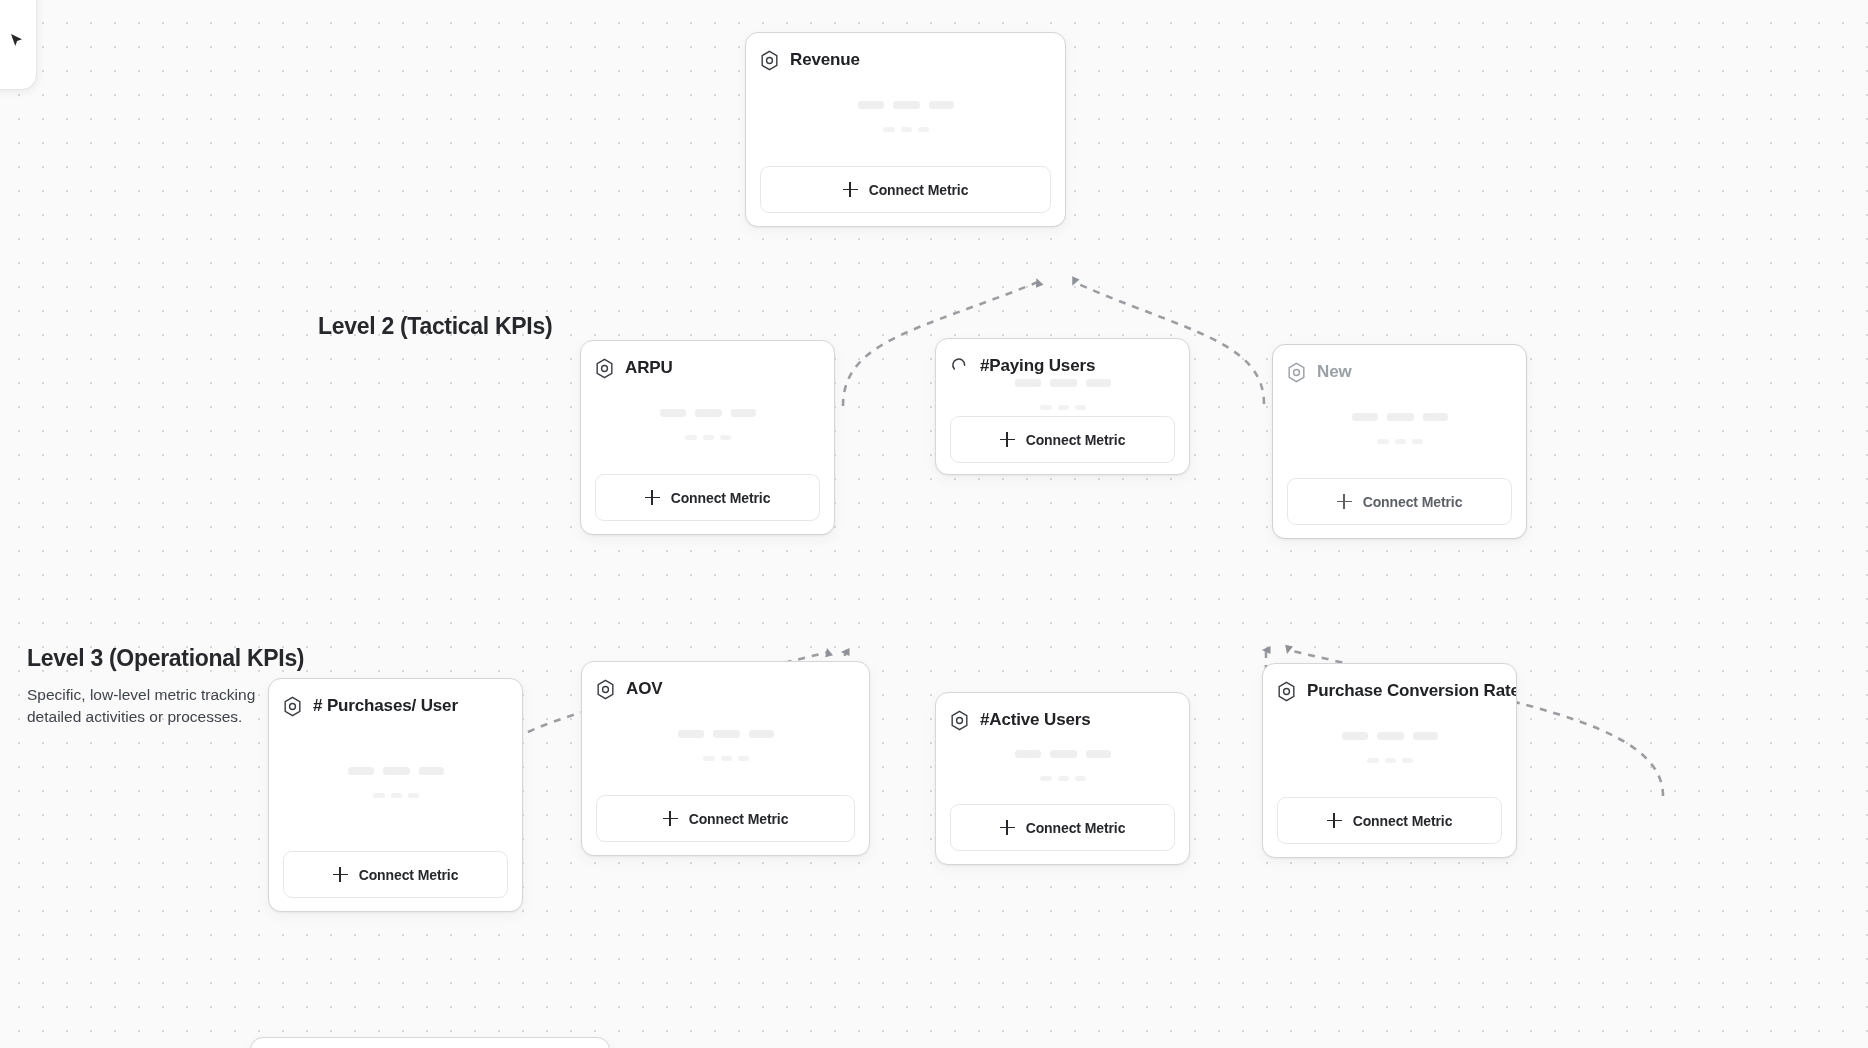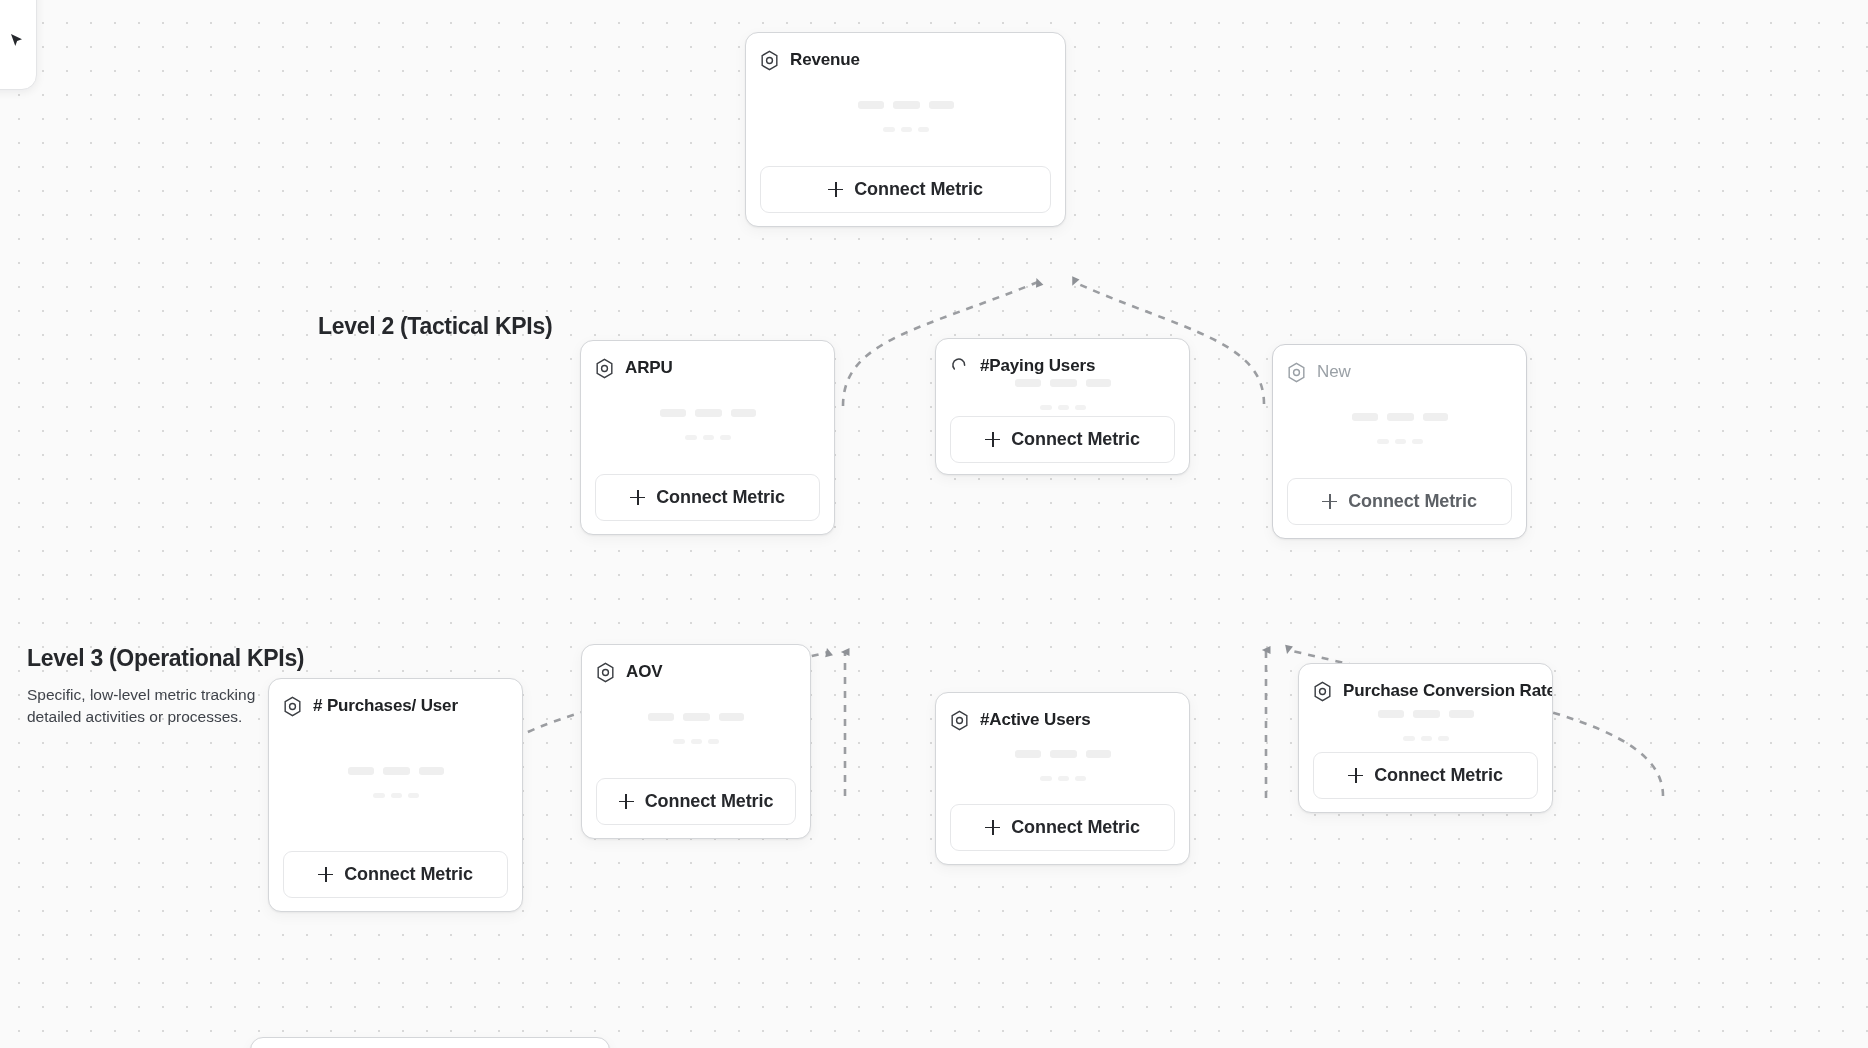--- a/index.html
+++ b/index.html
@@ -45,21 +45,21 @@
     padding: 14px 14px 13px 14px;
     overflow: hidden;
   }
   .card.ghost { border-color: #cfd1d5; }
   .card-head { display: flex; align-items: center; gap: 11px; height: 26px; flex: 0 0 auto; }
   .card-icon { width: 19px; height: 21px; flex: 0 0 auto; display: block; }
   .card-title {
     font-size: 17px; font-weight: 600; color: #202225;
     letter-spacing: -0.15px; white-space: nowrap;
   }
-  .card.ghost .card-title { color: #9aa0a6; font-weight: 400; }
+  .card.ghost .card-title { color: #9aa0a6; font-weight: 700; }
 
   .card-body {
     flex: 1 1 auto;
     display: flex; flex-direction: column;
     align-items: center; justify-content: center;
     gap: 18px;
     padding-bottom: 6px;
   }
   .sk-row { display: flex; gap: 9px; align-items: center; }
   .sk { background: #efefef; border-radius: 3px; height: 8px; display: block; }
@@ -84,21 +84,21 @@
   }
   .connect-plus {
     width: 15px; height: 15px; position: relative; flex: 0 0 auto;
   }
   .connect-plus::before, .connect-plus::after {
     content: ""; position: absolute; background: #26282c;
   }
   .connect-plus::before { left: 0; top: 6.5px; width: 15px; height: 1.9px; }
   .connect-plus::after { top: 0; left: 6.5px; height: 15px; width: 1.9px; }
   .connect-label {
-    font-size: 18px; font-weight: 600; color: #26282c; letter-spacing: -0.1px;
+    font-size: 14px; font-weight: 600; color: #26282c; letter-spacing: -0.1px;
     white-space: nowrap;
   }
   .card.ghost .connect-plus::before, .card.ghost .connect-plus::after { background: #5d6166; }
   .card.ghost .connect-label { color: #5d6166; }
 
   
   #corner-panel {
     position: absolute;
     left: -66px; top: -52px;
     width: 103px; height: 142px;
@@ -277,21 +277,21 @@
         <span class="sk w2"></span>
         <span class="sk w3"></span>
       </div>
     </div>
     <div class="connect-btn">
       <span class="connect-plus"></span>
       <span class="connect-label">Connect Metric</span>
     </div>
   </div>
 
-  <div class="card" style="left:581px; top:644px; width:230px; height:195px;">
+  <div class="card" style="left:581px; top:661px; width:289px; height:195px;">
     <div class="card-head">
       <svg class="card-icon" viewBox="0 0 20 22">
         <path d="M10,1.3 L17.7,5.8 L17.7,16.2 L10,20.7 L2.3,16.2 L2.3,5.8 Z" fill="none" stroke="#3a3d42" stroke-width="1.5"></path>
         <circle cx="10" cy="11" r="3.1" fill="none" stroke="#3a3d42" stroke-width="1.5"></circle>
       </svg>
       <span class="card-title">AOV</span>
     </div>
     <div class="card-body">
       <div class="sk-row">
         <span class="sk w1"></span>
@@ -329,21 +329,21 @@
         <span class="sk w2"></span>
         <span class="sk w3"></span>
       </div>
     </div>
     <div class="connect-btn">
       <span class="connect-plus"></span>
       <span class="connect-label">Connect Metric</span>
     </div>
   </div>
 
-  <div class="card" style="left:1298px; top:663px; width:255px; height:150px;">
+  <div class="card" style="left:1262px; top:663px; width:255px; height:195px;">
     <div class="card-head">
       <svg class="card-icon" viewBox="0 0 20 22">
         <path d="M10,1.3 L17.7,5.8 L17.7,16.2 L10,20.7 L2.3,16.2 L2.3,5.8 Z" fill="none" stroke="#3a3d42" stroke-width="1.5"></path>
         <circle cx="10" cy="11" r="3.1" fill="none" stroke="#3a3d42" stroke-width="1.5"></circle>
       </svg>
       <span class="card-title">Purchase Conversion Rate</span>
     </div>
     <div class="card-body">
       <div class="sk-row">
         <span class="sk w1"></span>

